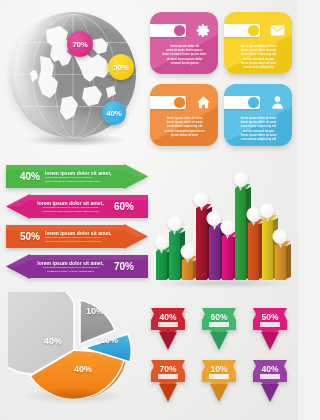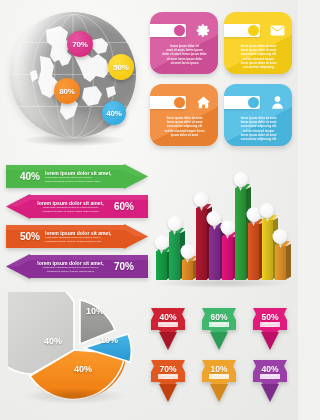--- a/index.html
+++ b/index.html
@@ -188,21 +188,20 @@
           <path d="M82 28 L92 26 L98 32 L96 40 L88 42 L82 36 Z"></path>
           <path d="M52 86 L62 84 L68 92 L64 104 L56 108 L50 100 Z"></path>
           <path d="M74 76 L86 74 L92 82 L88 92 L78 94 L72 86 Z"></path>
           <path d="M20 60 L26 58 L28 66 L22 70 Z"></path>
           <path d="M96 76 L104 74 L106 82 L98 86 Z"></path>
         </g>
       </svg>
     </div>
     <div class="gbubble gb-pink">70%</div>
     <div class="gbubble gb-yellow">50%</div>
-    <div class="gbubble gb-orange">80%</div>
     <div class="gbubble gb-blue">40%</div>
   </div>
 
   <div class="panels">
 
     <div class="panel p-pink">
       <div class="diag"></div>
       <div class="tagbar"></div>
       <div class="tagdot d-pink"></div>
       <div class="picon">

